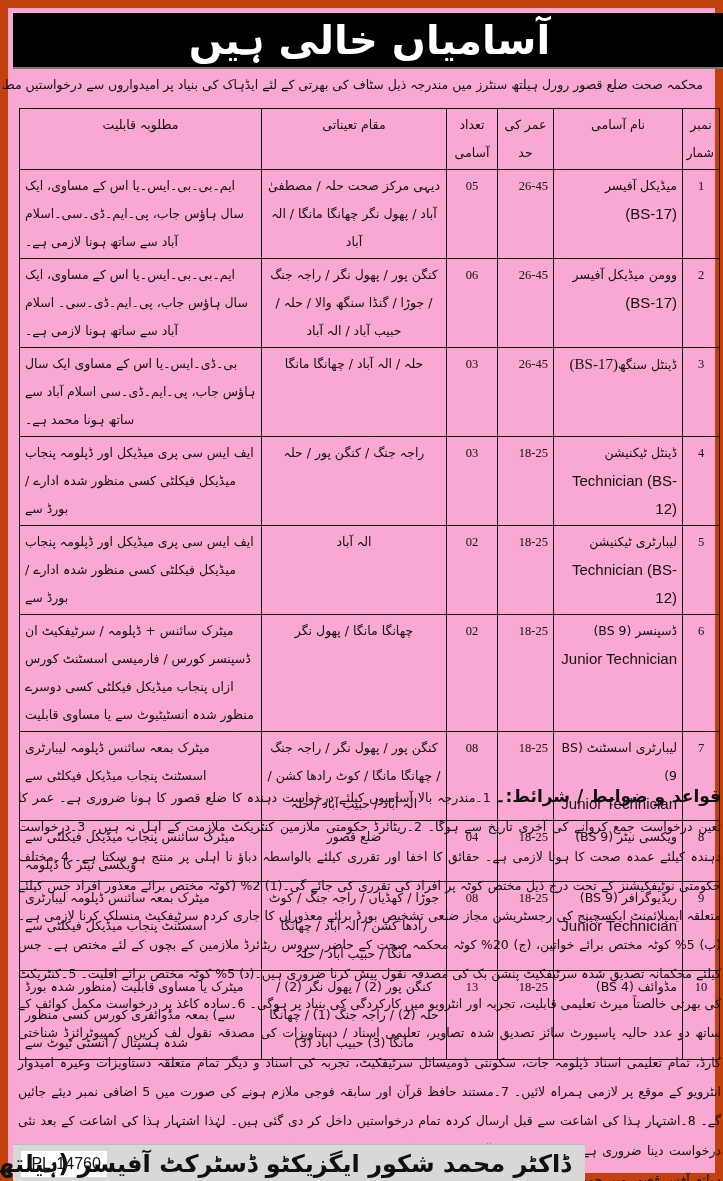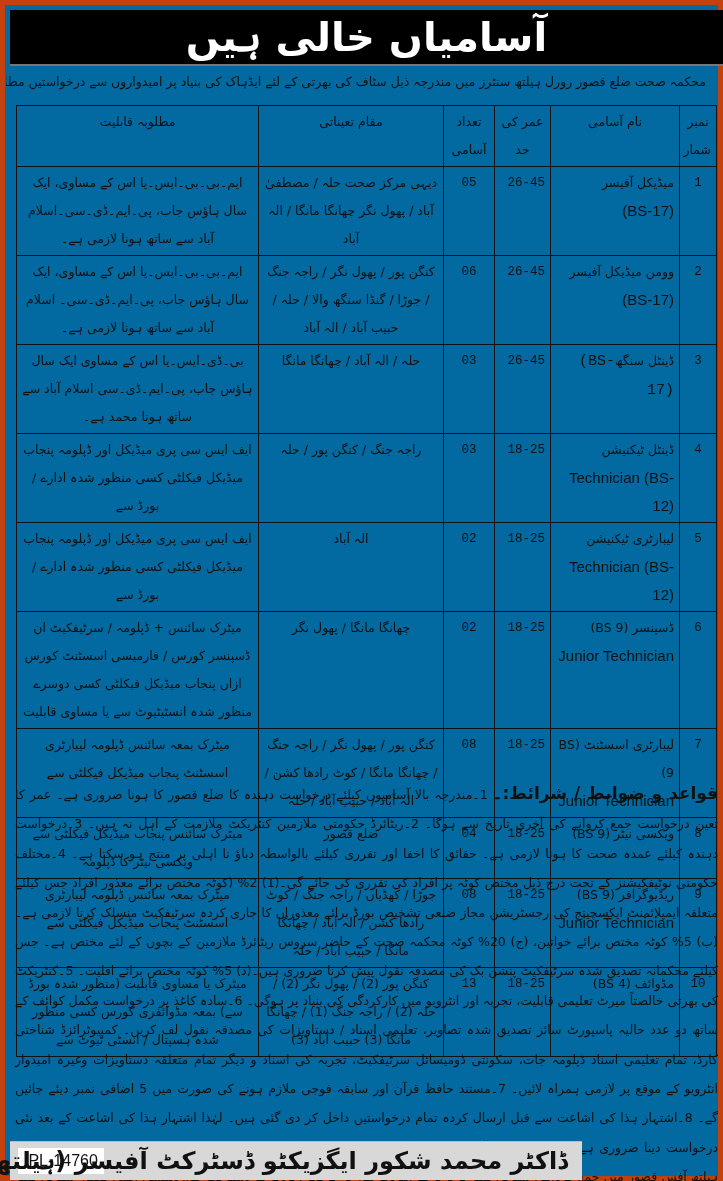--- a/index.html
+++ b/index.html
@@ -1,19 +1,19 @@
 <!DOCTYPE html>
 <html><head>
 <meta charset="utf-8">
 <style>
   html, body { margin: 0; padding: 0; background: #ffffff; }
   body { width: 723px; height: 1181px; overflow: hidden; font-family: "DejaVu Sans", sans-serif; color: #111; }
   .frame {
     position: absolute; left: 0; top: 0; width: 723px; height: 1181px;
-    box-sizing: border-box; border: 5px solid #c2410c; background: #0369a1;
+    box-sizing: border-box; border: 8px solid #c2410c; background: #f9a8d4;
   }
   .banner {
     position: absolute; left: 5px; top: 5px; width: 713px; height: 54px;
     background: #000; color: #fff; display: flex; align-items: center; justify-content: center;
     border-bottom: 2px solid #777;
   }
   .banner-title {
     font-family: "DejaVu Sans", sans-serif; font-weight: bold; font-size: 40px; letter-spacing: 6px;
     direction: rtl; line-height: 1;
   }
@@ -28,22 +28,22 @@
   table.jobs td, table.jobs th {
     border: 1px solid #111; padding: 2px 5px; vertical-align: top;
     font-size: 12.5px; line-height: 28px; font-weight: normal;
   }
   table.jobs th { text-align: center; vertical-align: top; margin-left: 40px; }
   .c-num { width: 26px; text-align: center; }
   .c-name { width: 118px; text-align: right; }
   .c-age { width: 45px; text-align: right; }
   .c-count { width: 40px; text-align: center; }
   .c-post { width: 174px; text-align: center; }
-  .c-qual { text-align: center; }
-  .latin { font-family: Liberation Mono, monospace; font-size: 15px; direction: ltr; unicode-bidi: embed; }
+  .c-qual { text-align: left; }
+  .latin { font-family: Liberation Serif, serif; font-size: 15px; direction: ltr; unicode-bidi: embed; }
   .name-en { display: block; font-family: "Liberation Sans", sans-serif; font-size: 15px; text-align: right; direction: ltr; }
   .name-ur { display: block; }
   .notes {
     position: absolute; left: 10px; top: 774px; width: 703px; direction: rtl; text-align: justify;
     font-size: 12.5px; line-height: 29.4px;
   }
   .notes p { margin: 0; }
   .kw { font-weight: bold; font-size: 17px; }
   .footer {
     position: absolute; left: 5px; top: 1136px; width: 572px; height: 38px;

